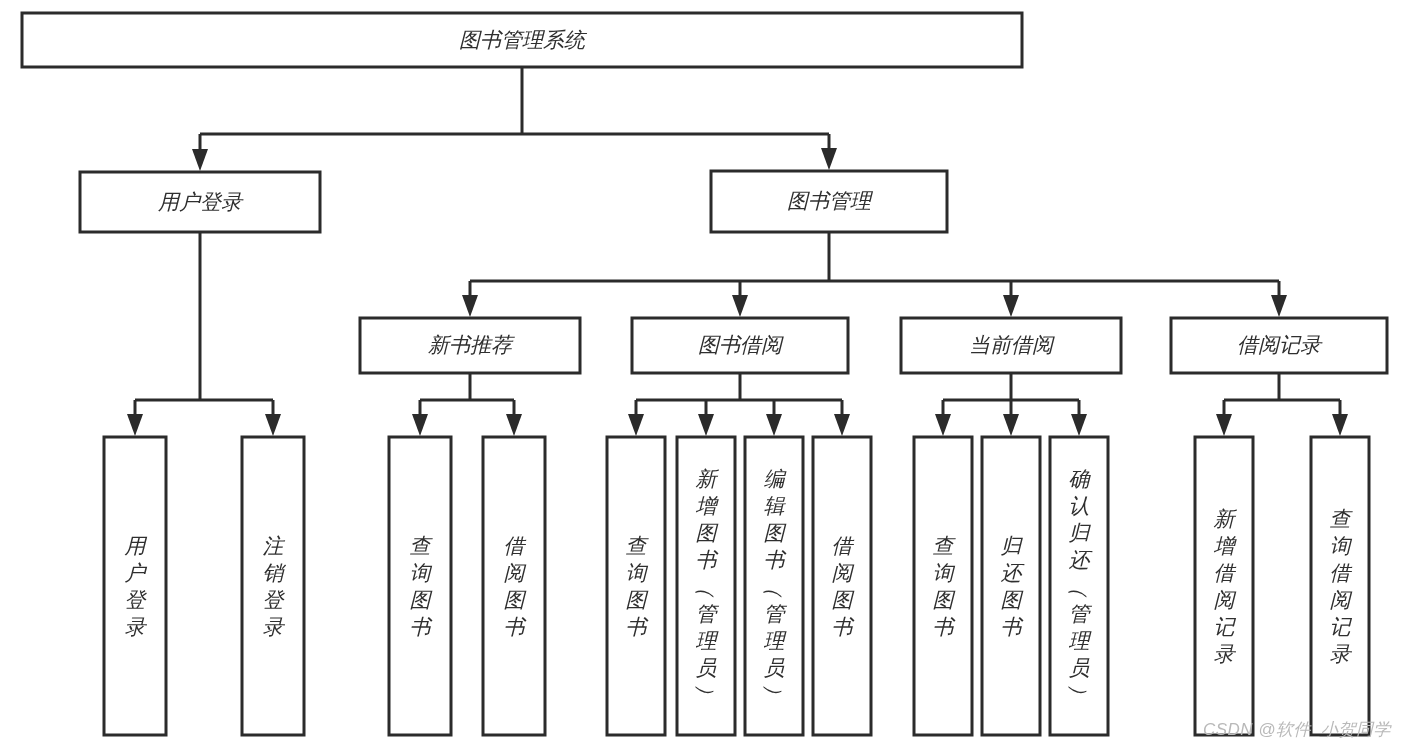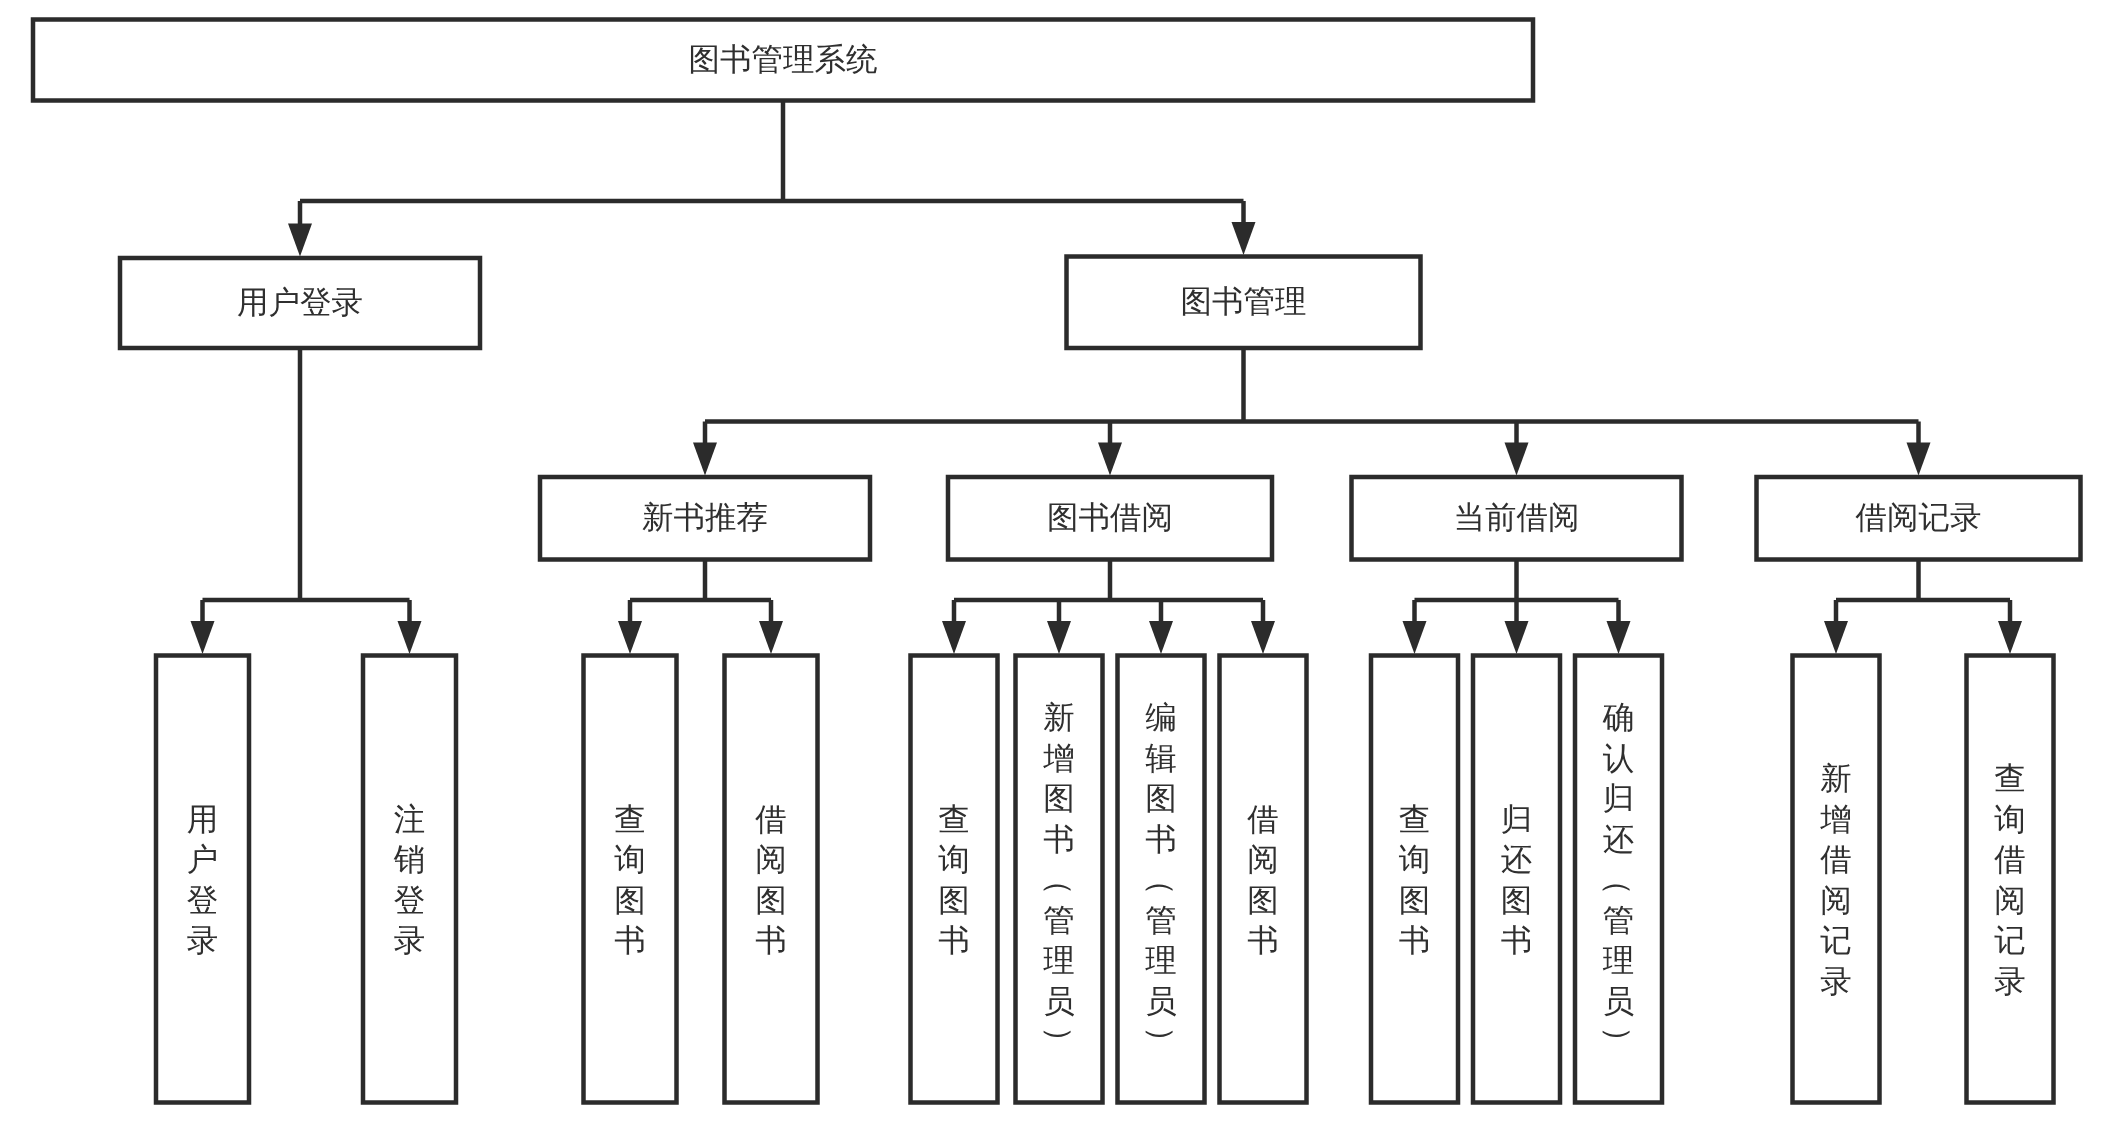--- a/index.html
+++ b/index.html
@@ -9,20 +9,21 @@
   }
   body {
     font-family: "Liberation Sans", "DejaVu Sans", sans-serif;
   }
   #canvas {
     position: relative;
     width: 1405px;
     height: 747px;
     background: #ffffff;
     overflow: hidden;
+    font-style: italic;
   }
   svg#diagram {
     position: absolute;
     left: 0;
     top: 0;
     width: 1405px;
     height: 747px;
   }
   .conn {
     stroke: #2b2b2b;
@@ -272,14 +273,15 @@
           <text x="1340" y="553" class="leaf-char">询</text>
           <text x="1340" y="580" class="leaf-char">借</text>
           <text x="1340" y="607" class="leaf-char">阅</text>
           <text x="1340" y="634" class="leaf-char">记</text>
           <text x="1340" y="661" class="leaf-char">录</text>
           <title>查询借阅记录</title>
         </g>
       </g>
   </svg>
 
+  <div class="watermark">CSDN @软件_小贺同学</div>
 
 </div>
 
 </body></html>

